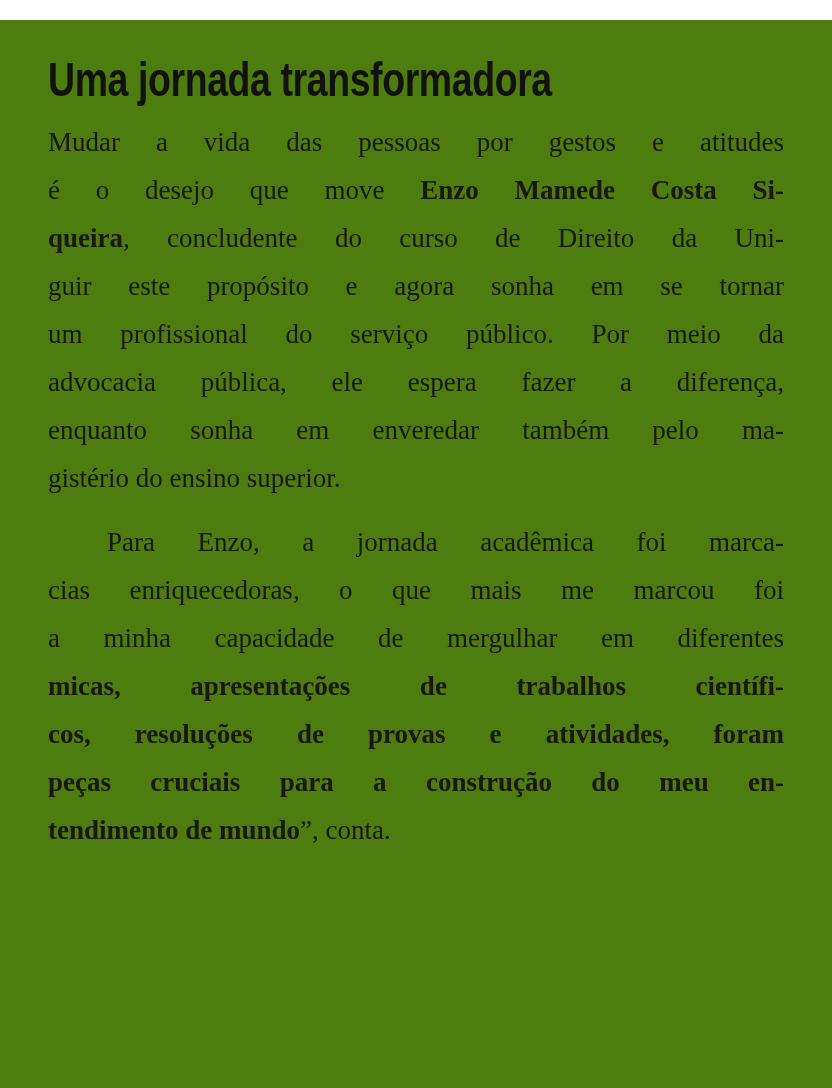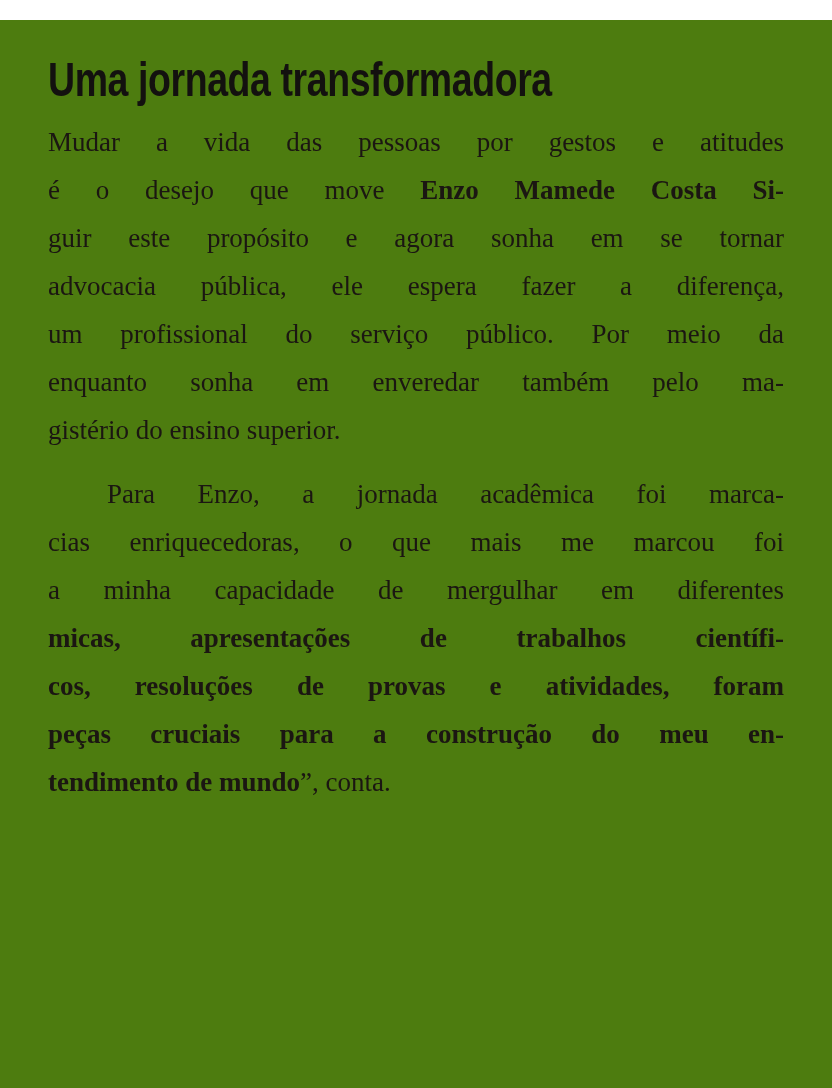--- a/index.html
+++ b/index.html
@@ -60,23 +60,24 @@
 </head>
 <body>
 
 <div class="page" style="background: #4d7c0f; color: rgb(27, 22, 18); margin-top: 20px;">
   <h1 class="title" style="color: rgb(19, 17, 15);">Uma jornada transformadora</h1>
 
   <div class="article-body">
       <div class="para">
         <div class="line"><span>Mudar a vida das pessoas por gestos e atitudes</span></div>
         <div class="line"><span>é o desejo que move </span><span class="b">Enzo Mamede Costa Si-</span></div>
+        <div class="line"><span class="b">queira</span><span>, concludente do curso de Direito da Uni-</span></div>
         <div class="line"><span>guir este propósito e agora sonha em se tornar</span></div>
+        <div class="line"><span>um profissional do serviço público. Por meio da</span></div>
         <div class="line"><span>advocacia pública, ele espera fazer a diferença,</span></div>
-        <div class="line"><span>um profissional do serviço público. Por meio da</span></div>
         <div class="line"><span>enquanto sonha em enveredar também pelo ma-</span></div>
         <div class="line last"><span>gistério do ensino superior.</span></div>
       </div>
       <div class="para">
         <div class="line indent"><span>Para Enzo, a jornada acadêmica foi marca-</span></div>
         <div class="line"><span>cias enriquecedoras, o que mais me marcou foi</span></div>
         <div class="line"><span>a minha capacidade de mergulhar em diferentes</span></div>
         <div class="line"><span class="b">micas, apresentações de trabalhos científi-</span></div>
         <div class="line"><span class="b">cos, resoluções de provas e atividades, foram</span></div>
         <div class="line"><span class="b">peças cruciais para a construção do meu en-</span></div>

